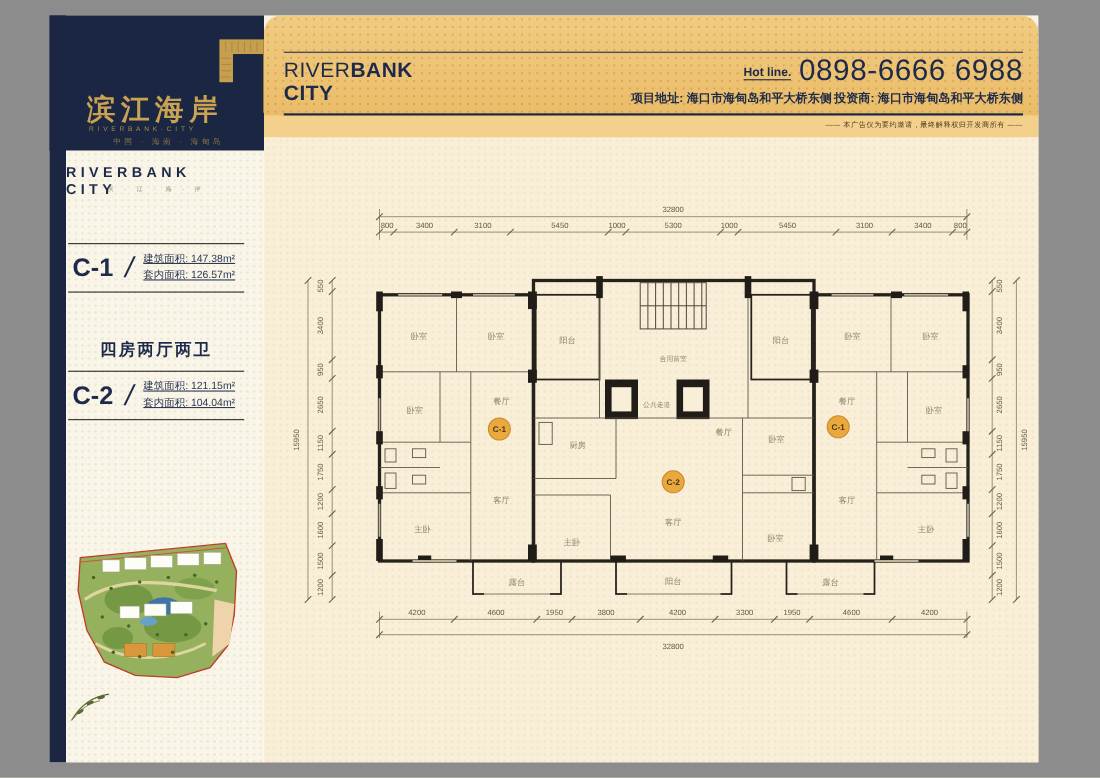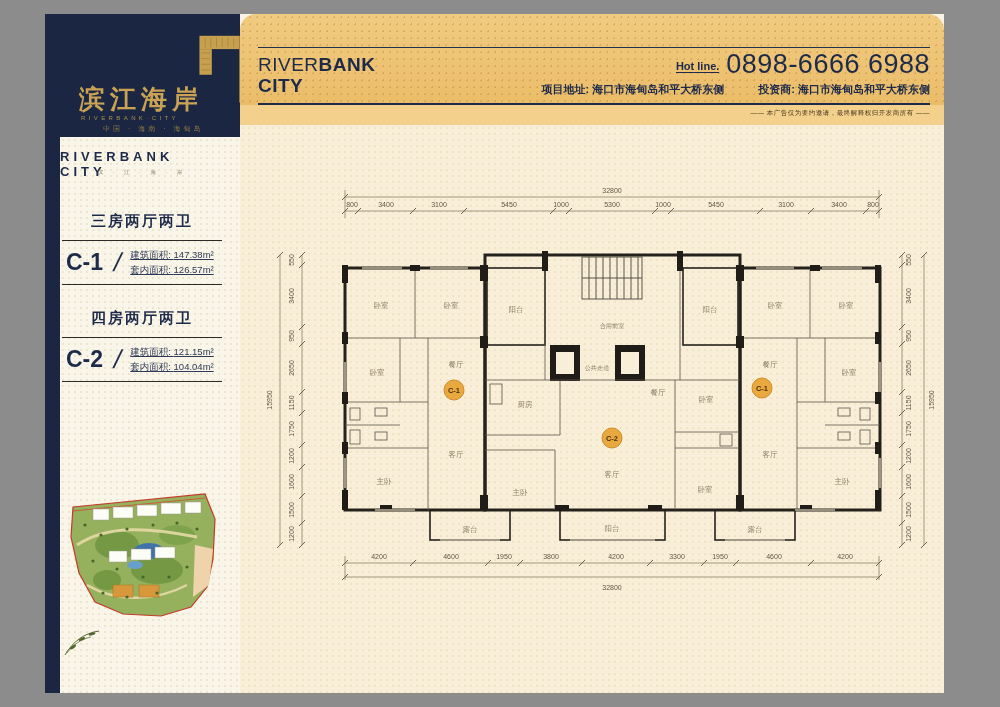--- a/index.html
+++ b/index.html
@@ -27,21 +27,21 @@
   .banner{left:240px;top:14px;width:704px;height:111px;background:linear-gradient(#f1cb81,#e9b963);
     background-image:radial-gradient(rgba(150,100,30,.28) 1px, transparent 1px),linear-gradient(#f1cb81,#e9b963);background-size:7px 7px,100% 100%;border-radius:16px;}
   .b-strip{left:0;top:91px;width:704px;height:20px;background:#f3d08c;}
   .b-rule-top{left:18px;top:33px;width:672px;height:0;border-top:1.5px solid #22304f;}
   .b-rule-bot{left:18px;top:89px;width:672px;height:0;border-top:2.2px solid #1d2a4a;}
   .b-brand{left:18px;top:40px;font-size:19px;color:#1d2a4a;line-height:21px;letter-spacing:.5px;}
   .b-brand .bold{font-weight:bold;}
   .b-hotline{right:14px;top:15px;display:flex;align-items:flex-end;text-align:right;}
   .hl-label{font-size:11px;font-weight:bold;color:#1d2a4a;border-bottom:1.5px solid #1d2a4a;margin:0 7px 7px 0;}
   .hl-number{font-size:27px;color:#1d2a4a;letter-spacing:.5px;margin-top:20px;}
-  .b-address{right:14px;top:68px;display:flex;gap:34px;font-size:11px;font-weight:bold;color:#1d2a4a;}
+  .b-address{right:14px;top:68px;display:flex;gap:2px;font-size:11px;font-weight:bold;color:#1d2a4a;}
   .b-disclaimer{right:14px;top:95px;font-size:6.5px;letter-spacing:.5px;color:#4a3a20;}
   .main{left:240px;top:125px;width:704px;height:568px;background:#f9efd8;
     background-image:radial-gradient(rgba(205,175,115,.18) 1px, transparent 1px);background-size:6px 6px;}
   .fp{left:250px;top:140px;width:700px;height:475px;}
   .siteplan{left:-3px;top:348px;width:178px;height:182px;}
   
   text{font-family:"Liberation Sans",sans-serif;}
   .dl{stroke:#8c8468;stroke-width:.8;fill:none;}
   .tk{stroke:#6a6450;stroke-width:1;fill:none;}
   .dt{font-size:7px;fill:#5e5846;text-anchor:middle;}
@@ -94,21 +94,20 @@
   </div>
   <div class="abs b-rule-bot"></div>
   <div class="abs b-disclaimer">—— 本广告仅为要约邀请，最终解释权归开发商所有 ——</div>
 </div>
 
 <div class="abs left-col">
   <div class="abs lc-title">RIVERBANK CITY</div>
   <div class="abs lc-sub">滨 · 江 · 海 · 岸</div>
 
   <div class="abs sec sec1">
-    <div class="unit-type">三房两厅两卫</div>
     <div class="unit-box">
       <span class="unit-code">C-1</span>
       <span class="unit-slash">/</span>
       <span class="unit-areas">
         <span>建筑面积:</span>
         <span>147.38m²</span><br>
         <span>套内面积:</span>
         <span>126.57m²</span>
       </span>
     </div>

